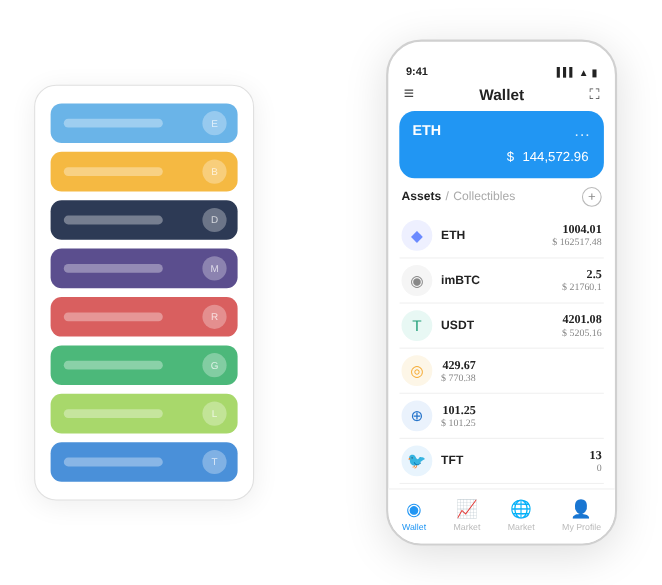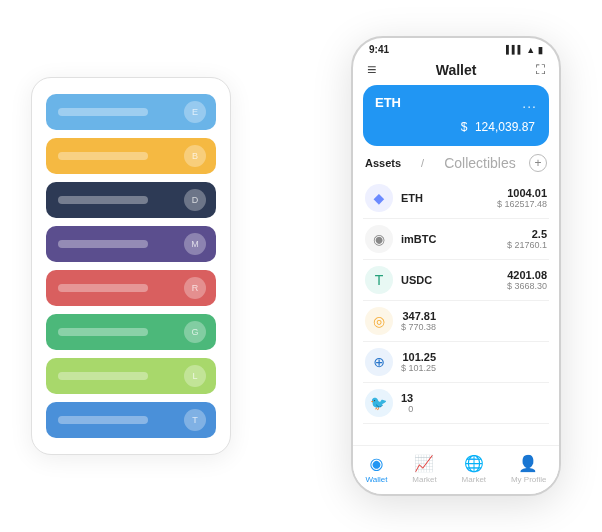--- a/index.html
+++ b/index.html
@@ -87,21 +87,21 @@
       box-shadow: 0 8px 40px rgba(0,0,0,0.13);
       overflow: hidden;
       display: flex;
       flex-direction: column;
     }
 
     .phone-status-bar {
       display: flex;
       justify-content: space-between;
       align-items: center;
-      padding: 6px 16px 2px;
+      padding: 22px 16px 2px;
       font-size: 10px;
       font-weight: 600;
       color: #222;
     }
 
     .status-icons {
       display: flex;
       gap: 3px;
       align-items: center;
       font-size: 9px;
@@ -184,37 +184,37 @@
     .assets-tabs {
       display: flex;
       align-items: center;
       justify-content: space-between;
       margin-bottom: 6px;
       padding: 0 2px;
     }
 
     .assets-tabs-left {
       display: flex;
-      gap: 20px;
+      gap: 4px;
       align-items: center;
     }
 
     .tab-label {
       font-size: 11px;
       color: #222;
       font-weight: 600;
     }
 
     .tab-separator {
       font-size: 11px;
       color: #aaa;
     }
 
     .tab-label-inactive {
-      font-size: 14px;
+      font-size: 11px;
       color: #aaa;
     }
 
     .tab-add {
       width: 18px;
       height: 18px;
       border: 1.5px solid #bbb;
       border-radius: 50%;
       display: flex;
       align-items: center;
@@ -251,20 +251,21 @@
 
     .asset-name {
       font-size: 11px;
       font-weight: 600;
       color: #222;
       flex: 1;
     }
 
     .asset-values {
       text-align: right;
+      font-family: Liberation Serif, serif;
     }
 
     .asset-amount {
       font-size: 11px;
       font-weight: 600;
       color: #222;
       display: block;
     }
 
     .asset-usd {
@@ -367,21 +368,21 @@
     </div>
 
     <div class="phone-content">
 
       <div class="eth-card">
         <div class="eth-card-top">
           <span class="eth-card-label">ETH</span>
           <span class="eth-card-more">...</span>
         </div>
         <div class="eth-card-balance">
-          <span>$</span> <span>124,039.87</span>
+          <span>$</span> <span>144,572.96</span>
         </div>
       </div>
 
       <div class="assets-tabs">
         <div class="assets-tabs-left">
           <span class="tab-label">Assets</span>
           <span class="tab-separator">/</span>
           <span class="tab-label-inactive">Collectibles</span>
         </div>
         <div class="tab-add">+</div>
@@ -399,42 +400,43 @@
           <div class="asset-item">
     <div class="asset-icon" style="background:#F5F5F5; color:#888;">◉</div>
     <span class="asset-name">imBTC</span>
     <div class="asset-values">
       <span class="asset-amount">2.5</span>
       <span class="asset-usd">$ 21760.1</span>
     </div>
   </div>
           <div class="asset-item">
     <div class="asset-icon" style="background:#E8F8F4; color:#26A17B;">T</div>
-    <span class="asset-name">USDC</span>
+    <span class="asset-name">USDT</span>
     <div class="asset-values">
       <span class="asset-amount">4201.08</span>
-      <span class="asset-usd">$ 3668.30</span>
+      <span class="asset-usd">$ 5205.16</span>
     </div>
   </div>
           <div class="asset-item">
     <div class="asset-icon" style="background:#FDF6E7; color:#F5AC37;">◎</div>
     <div class="asset-values">
-      <span class="asset-amount">347.81</span>
+      <span class="asset-amount">429.67</span>
       <span class="asset-usd">$ 770.38</span>
     </div>
   </div>
           <div class="asset-item">
     <div class="asset-icon" style="background:#EAF2FC; color:#2775CA;">⊕</div>
     <div class="asset-values">
       <span class="asset-amount">101.25</span>
       <span class="asset-usd">$ 101.25</span>
     </div>
   </div>
           <div class="asset-item">
     <div class="asset-icon" style="background:#E8F4FD; color:#1DA1F2;">🐦</div>
+    <span class="asset-name">TFT</span>
     <div class="asset-values">
       <span class="asset-amount">13</span>
       <span class="asset-usd">0</span>
     </div>
   </div>
         </div>
 
     </div>
 
     <div class="bottom-nav" id="bottom-nav">

